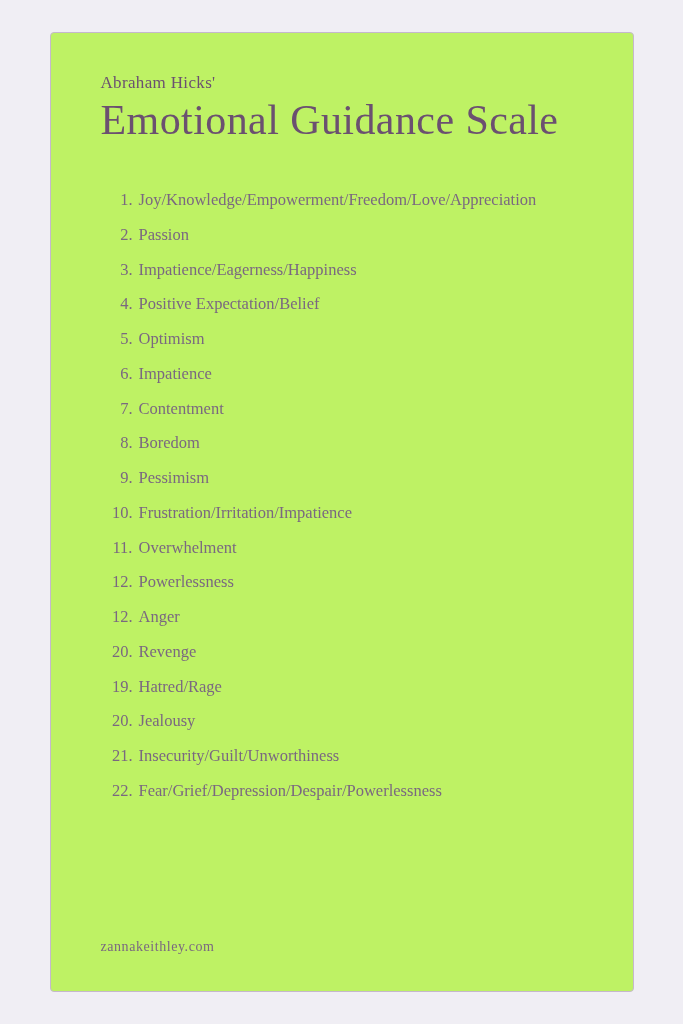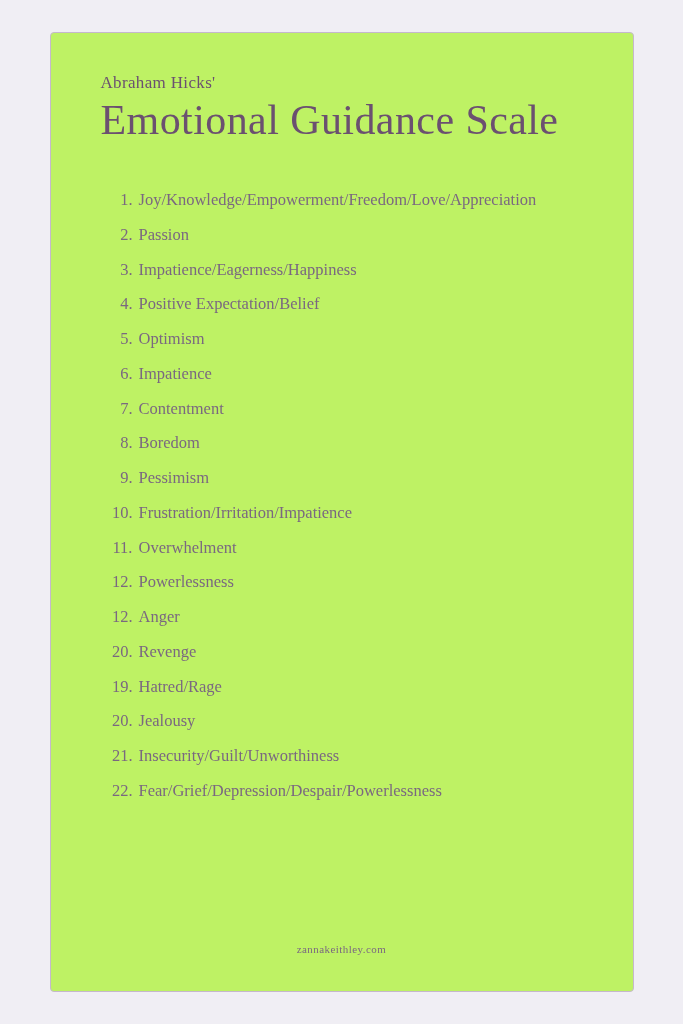--- a/index.html
+++ b/index.html
@@ -68,23 +68,22 @@
 
     .num {
       min-width: 32px;
       text-align: right;
       margin-right: 6px;
       color: #7a6880;
       font-size: 16.5px;
     }
 
     .footer {
-      text-align: center;
       margin-top: 28px;
-      font-size: 11px;
+      font-size: 14px;
       color: #7a6880;
       font-family: Georgia, serif;
       letter-spacing: 0.04em;
     }
   </style>
 </head>
 <body>
 
 <div class="card">
   <div class="subtitle">Abraham Hicks'</div>

